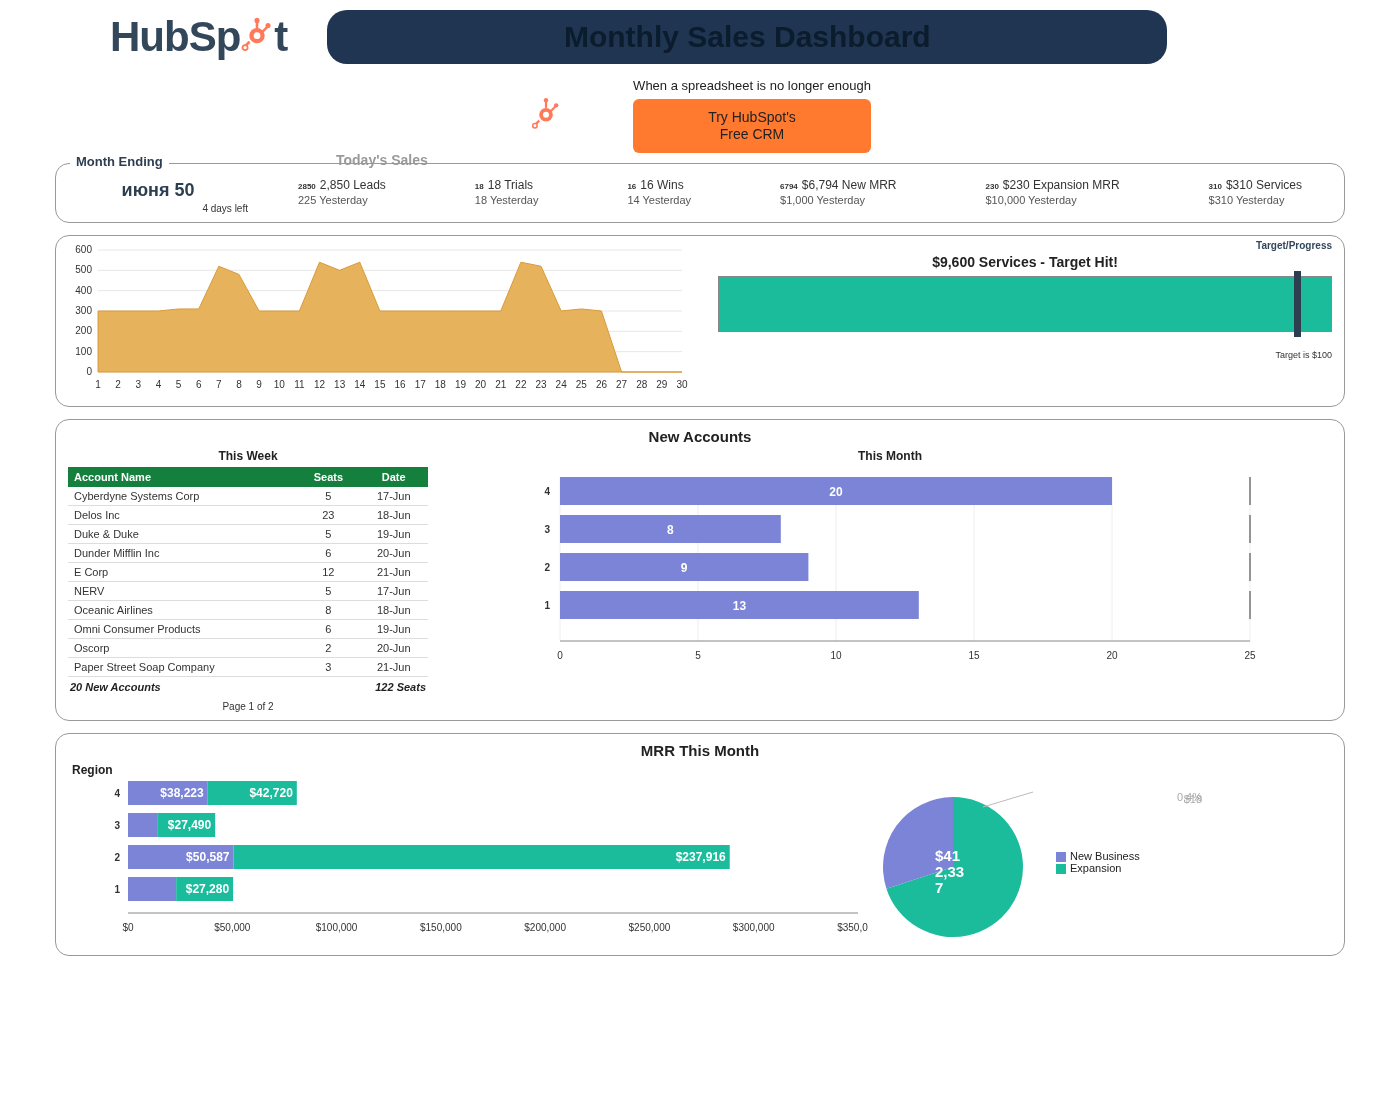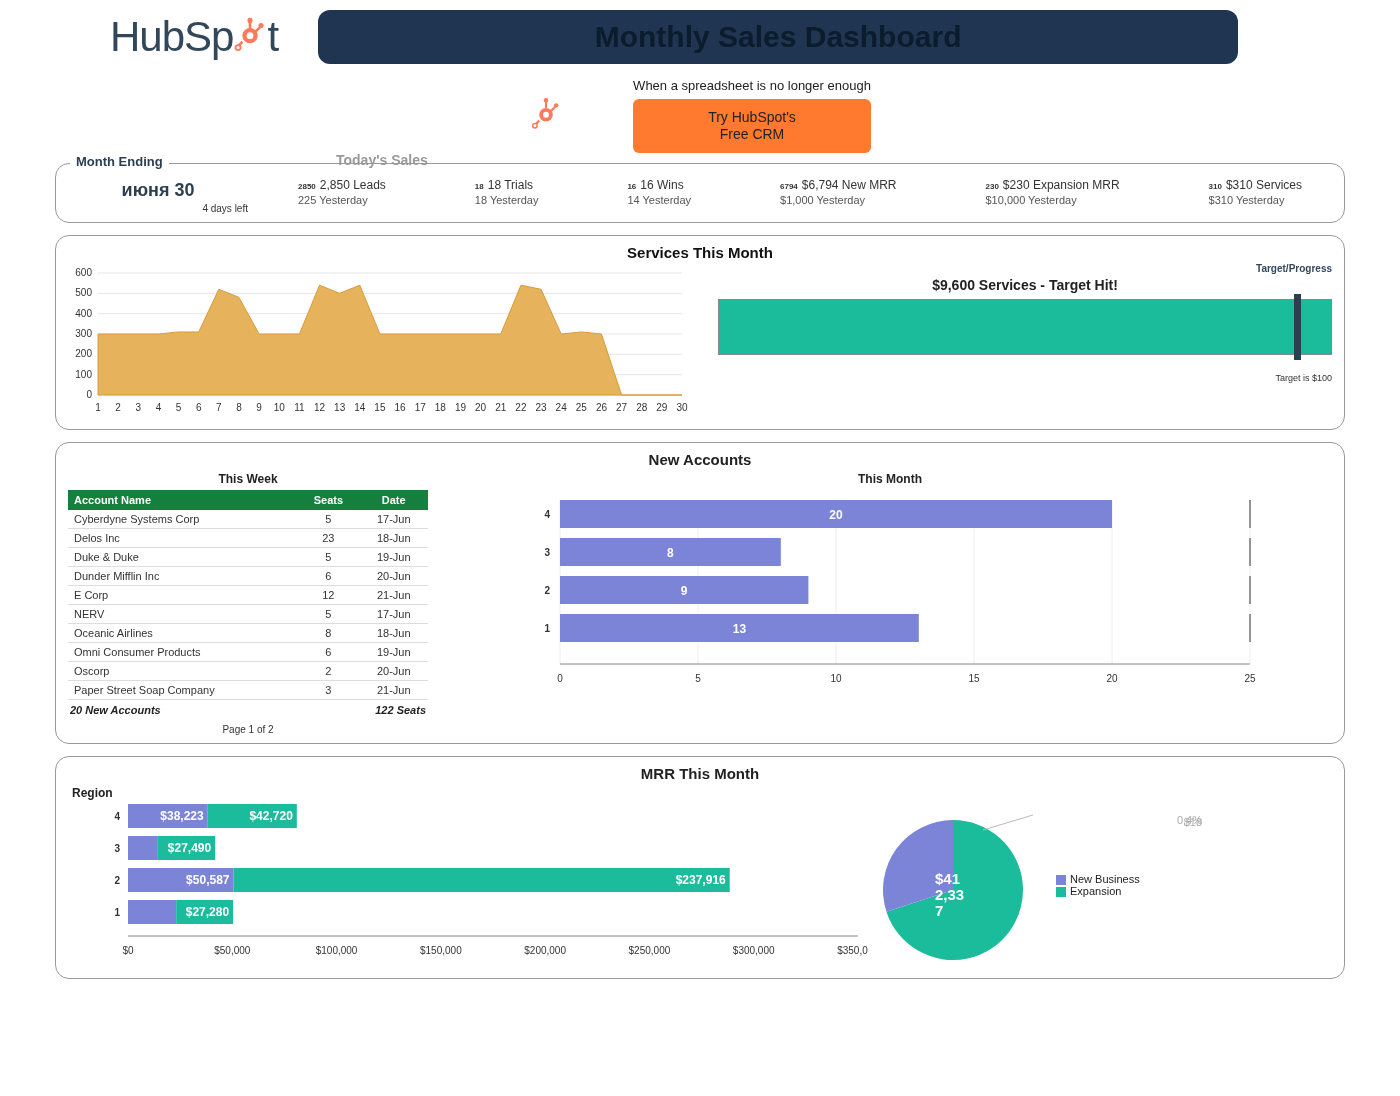--- a/index.html
+++ b/index.html
@@ -1,20 +1,20 @@
 <!DOCTYPE html>
 <html><head>
 <meta charset="utf-8">
 <style>
   * { box-sizing: border-box; margin: 0; padding: 0; }
   body { font-family: "Helvetica Neue", Arial, sans-serif; background:#fff; color:#222; width:1400px; }
   .top { display:flex; align-items:center; gap:40px; padding:10px 60px 0 110px; }
-  .logo { font-size:42px; font-weight:400; letter-spacing:-1px; color:#33475b; display:flex; align-items:center;}
+  .logo { font-size:42px; font-weight:700; letter-spacing:-1px; color:#33475b; display:flex; align-items:center;}
   .logo .dot { color:#ff7a59; }
-  .title-banner { background:#1f3552; color:#111; border-radius:12px; padding:10px 40px; font-size:30px; font-weight:700; width:920px; text-align:center; }
+  .title-banner { background:#1f3552; color:#111; border-radius:20px; padding:10px 40px; font-size:30px; font-weight:700; width:840px; text-align:center; }
   .title-banner span { color:#000; }
   #title-banner-text { color:#0b1c2c; font-weight:700; }
   .cta-row { display:flex; align-items:center; gap:70px; justify-content:center; margin-top:14px; }
   .cta-icon svg { width:34px; height:34px; }
   .cta-text { font-size:13px; color:#222; }
   .cta-btn { background:#ff7a2f; color:#222; font-size:14px; padding:10px 16px; border-radius:6px; text-align:center; line-height:1.2; cursor:pointer; margin-top:6px;}
   .dash { margin:10px 55px 20px 55px; }
   .panel { border:1px solid #999; border-radius:14px; padding:8px 12px; margin-bottom:12px; position:relative; background:#fff;}
   .panel-legend { position:absolute; top:-10px; left:14px; background:#fff; padding:0 6px; font-size:13px; font-weight:700; color:#2c3e50;}
   .stats-row { display:flex; align-items:flex-start; }
@@ -112,21 +112,21 @@
   </div>
 </div>
 
 <div class="dash">
 
   <div class="panel">
     <div class="panel-legend">Month Ending</div>
     <div class="todays-label" style="position:absolute; left:230px; top:-6px;text-align:right;">Today's Sales</div>
     <div class="stats-row">
       <div class="month-end">
-        <div class="big">июня 30</div>
+        <div class="big">июня 50</div>
         <div class="small">4 days left</div>
       </div>
       <div class="stats" id="stats-container">
           <div class="stat">
             <div class="l1"><span class="tiny">2850</span>2,850 Leads</div>
             <div class="l2">225 Yesterday</div>
           </div>
           <div class="stat">
             <div class="l1"><span class="tiny">18</span>18 Trials</div>
             <div class="l2">18 Yesterday</div>
@@ -145,21 +145,20 @@
           </div>
           <div class="stat">
             <div class="l1"><span class="tiny">310</span>$310 Services</div>
             <div class="l2">$310 Yesterday</div>
           </div>
         </div>
     </div>
   </div>
 
   <div class="panel">
-    <div class="svc-title">Services This Month</div>
     <div class="svc-row">
       <div>
         <svg class="area-chart" id="area-svg" viewBox="0 0 620 150">
             <line x1="30" y1="128" x2="614" y2="128" stroke="#ccc" stroke-width="0.5"></line>
             <text x="24" y="131" text-anchor="end" class="axis-text">0</text>
             <line x1="30" y1="107.66666666666667" x2="614" y2="107.66666666666667" stroke="#ccc" stroke-width="0.5"></line>
             <text x="24" y="110.66666666666667" text-anchor="end" class="axis-text">100</text>
             <line x1="30" y1="87.33333333333334" x2="614" y2="87.33333333333334" stroke="#ccc" stroke-width="0.5"></line>
             <text x="24" y="90.33333333333334" text-anchor="end" class="axis-text">200</text>
             <line x1="30" y1="67" x2="614" y2="67" stroke="#ccc" stroke-width="0.5"></line>

